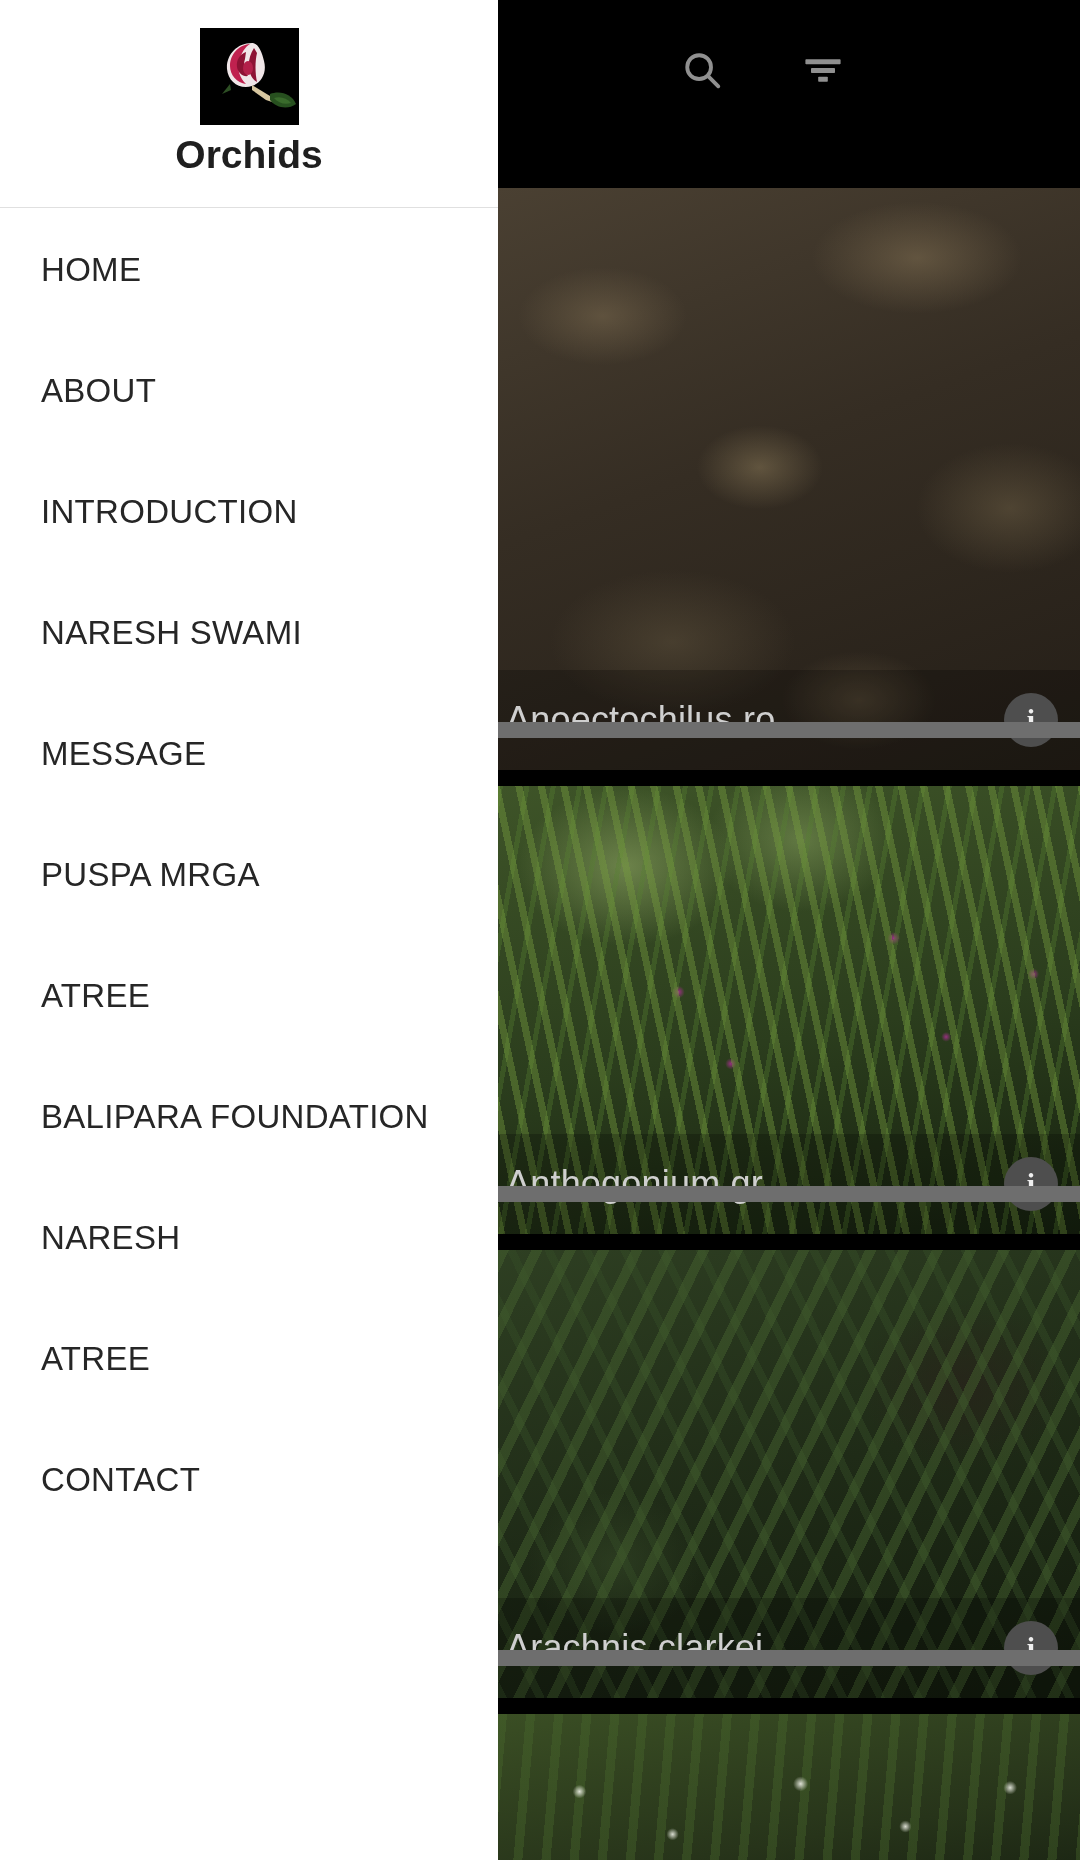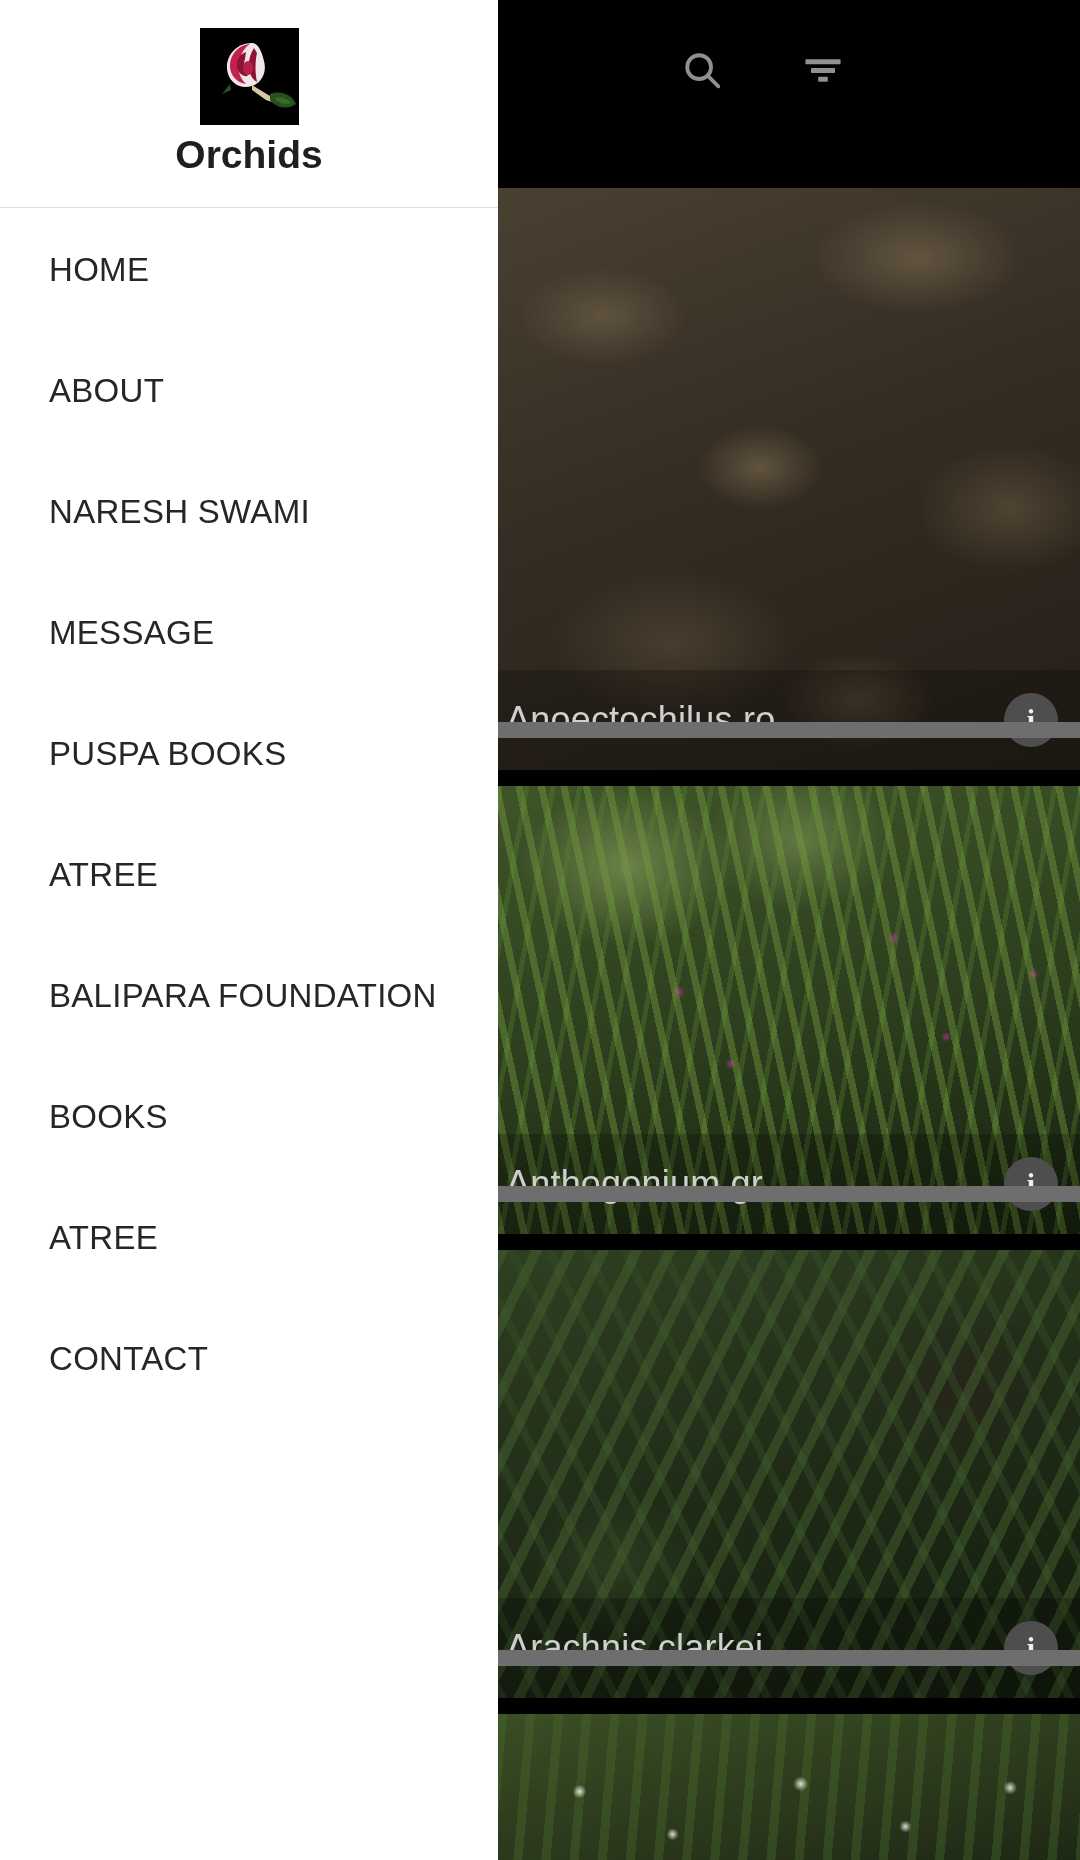--- a/index.html
+++ b/index.html
@@ -108,21 +108,21 @@
   }
   #logo {
     position:absolute; left:200px; top:28px; width:99px; height:97px;
     background:#000; overflow:hidden;
   }
   .logo-art { position:absolute; inset:0; }
   #drawer-title {
     position:absolute; left:0; top:133px; width:100%;
     text-align:center; font-size:39px; font-weight:bold; color:#1f1f1f;
   }
-  #menu { position:absolute; left:0; top:209px; width:100%;padding-left:8px; }
+  #menu { position:absolute; left:0; top:209px; width:100%; }
   .menu-item {
     height:121px; display:flex; align-items:center;
     padding-left:41px; font-size:33px; color:#262626;
     letter-spacing:.3px; white-space:nowrap;
   }
 </style>
 </head>
 <body>
 
 <div id="app">
@@ -198,36 +198,39 @@
     </div>
 
     <div id="menu">
       <div class="menu-item">
         <span>HOME</span>
       </div>
       <div class="menu-item">
         <span>ABOUT</span>
       </div>
       <div class="menu-item">
+        <span>INTRODUCTION</span>
+      </div>
+      <div class="menu-item">
         <span>NARESH SWAMI</span>
       </div>
       <div class="menu-item">
         <span>MESSAGE</span>
       </div>
       <div class="menu-item">
-        <span>PUSPA BOOKS</span>
+        <span>PUSPA MRGA</span>
       </div>
       <div class="menu-item">
         <span>ATREE</span>
       </div>
       <div class="menu-item">
         <span>BALIPARA FOUNDATION</span>
       </div>
       <div class="menu-item">
-        <span>BOOKS</span>
+        <span>NARESH</span>
       </div>
       <div class="menu-item">
         <span>ATREE</span>
       </div>
       <div class="menu-item">
         <span>CONTACT</span>
       </div>
     </div>
   </div>
 

